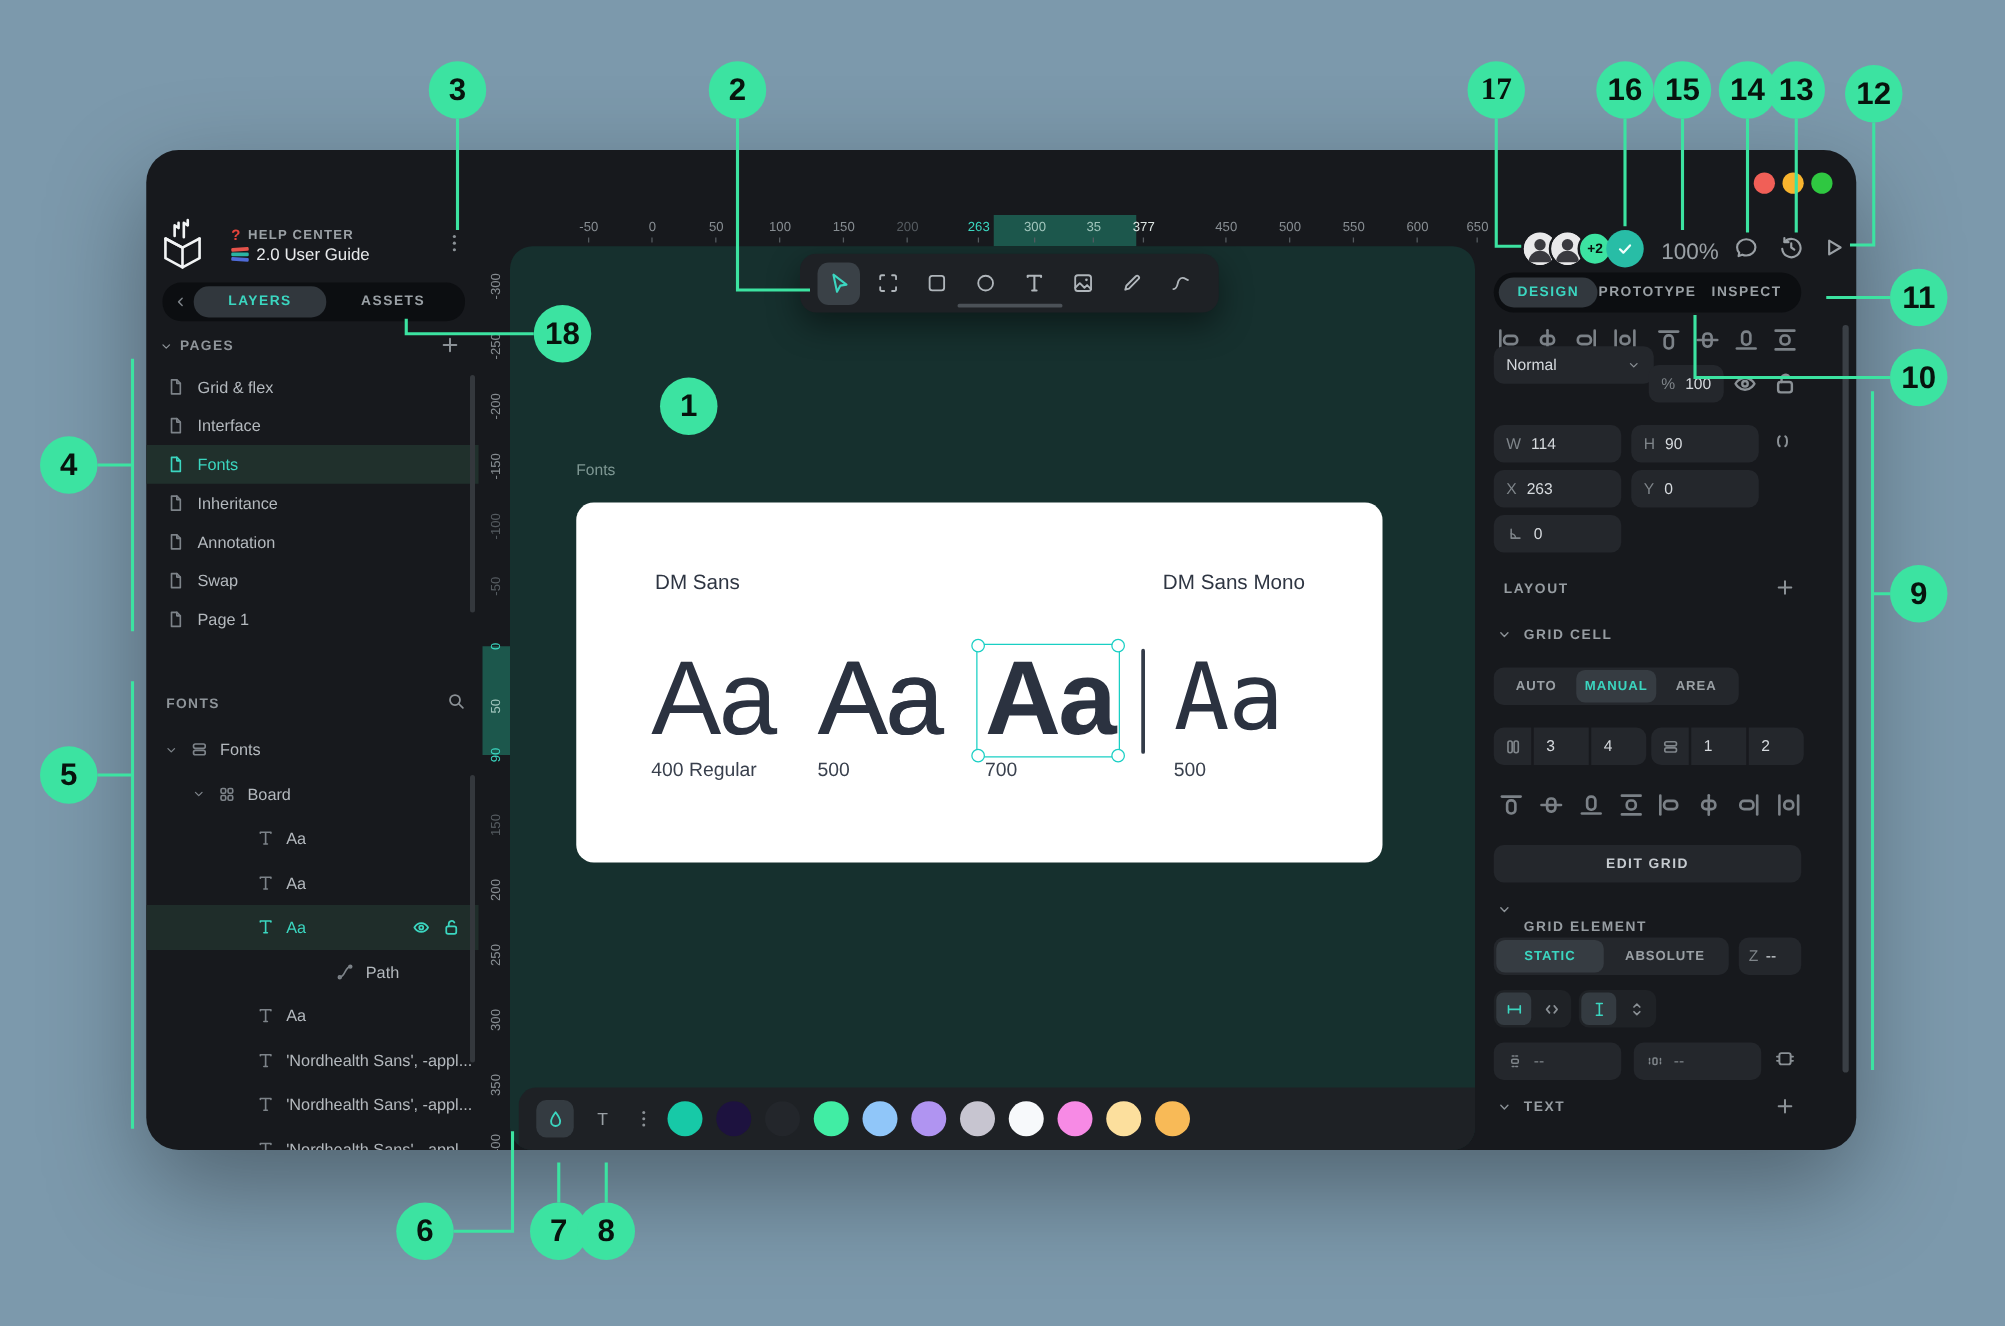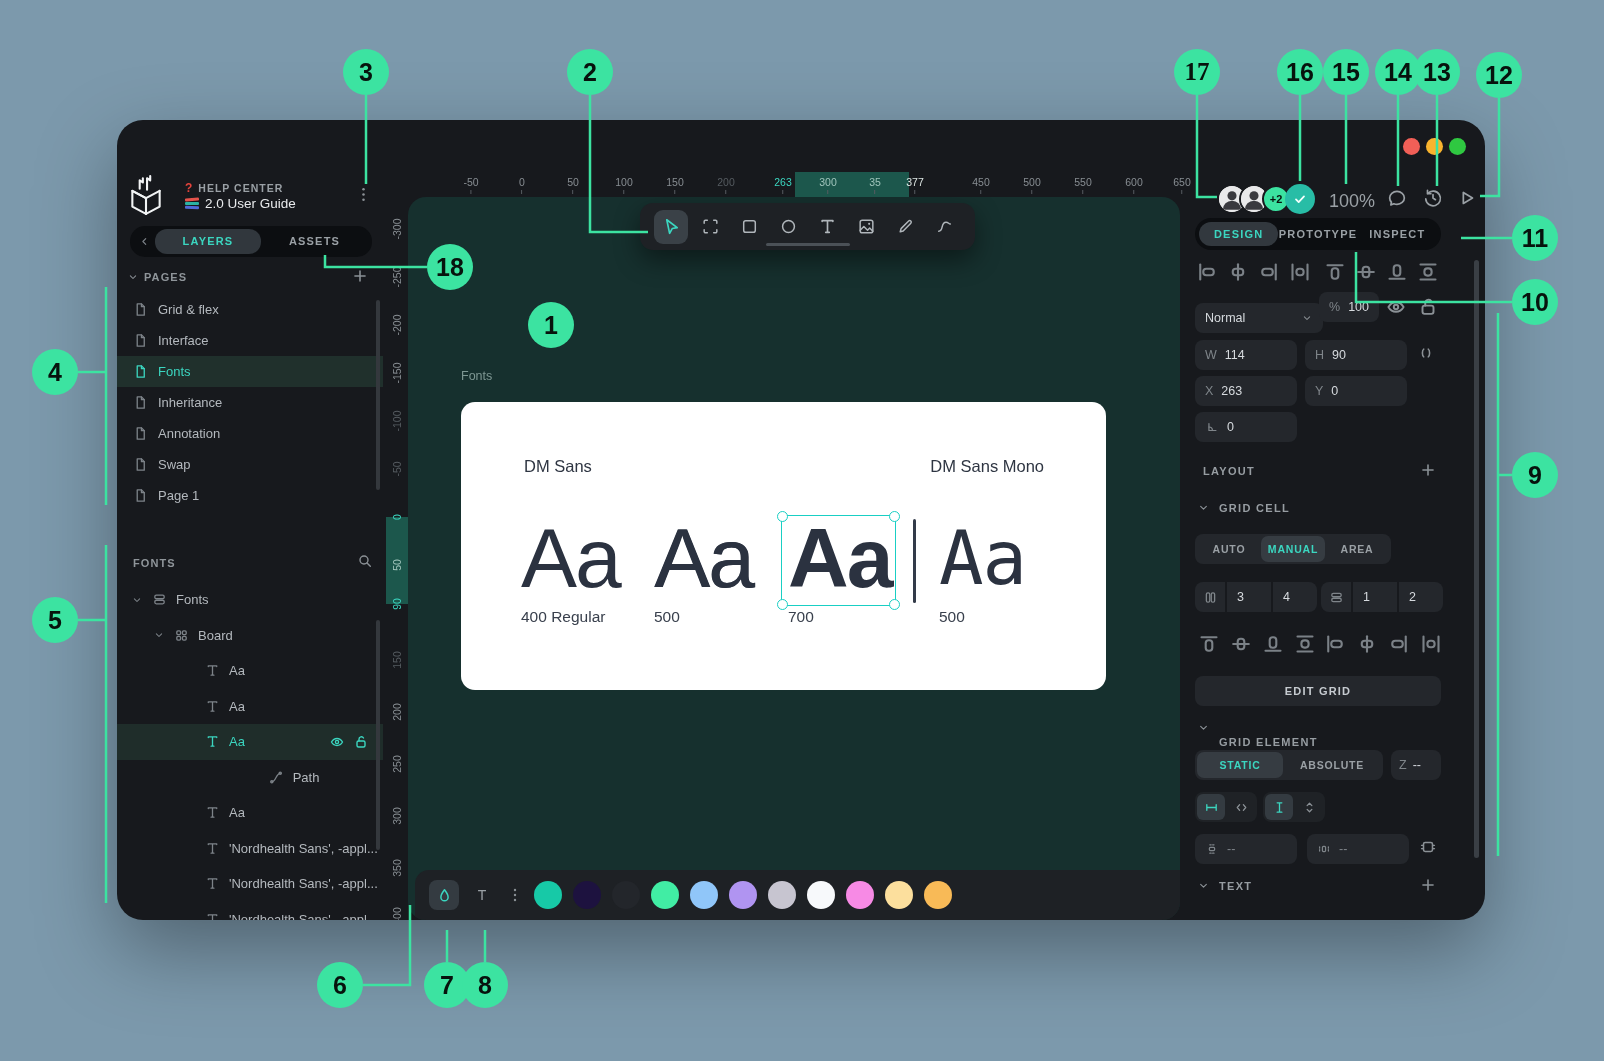--- a/index.html
+++ b/index.html
@@ -643,21 +643,21 @@
           </svg>
         </span>
         <span class="ic">
           <svg viewBox="0 0 16 16">
             <path d="M3 3h10M3 13h10"></path>
             <rect x="5.6" y="5.6" width="4.8" height="4.8" rx="2"></rect>
           </svg>
         </span>
       </div>
 
-    <div class="fld" style="left:1078px;top:183px;width:128px;">
+    <div class="fld" style="left:1078px;top:157px;width:128px;">
       <span>Normal</span>
       <span class="ic chevend">
           <svg viewBox="0 0 16 16">
             <path d="M4.5 6.5 8 10l3.5-3.5"></path>
           </svg>
         </span>
     </div>
     <div class="fld" style="left:1202px;top:172px;width:60px;">
       <span class="lab">%</span>
       <span>100</span>

